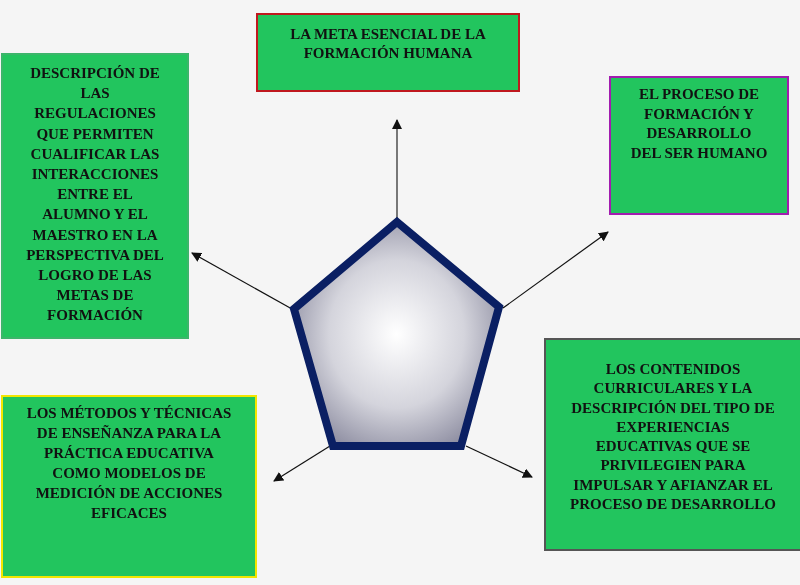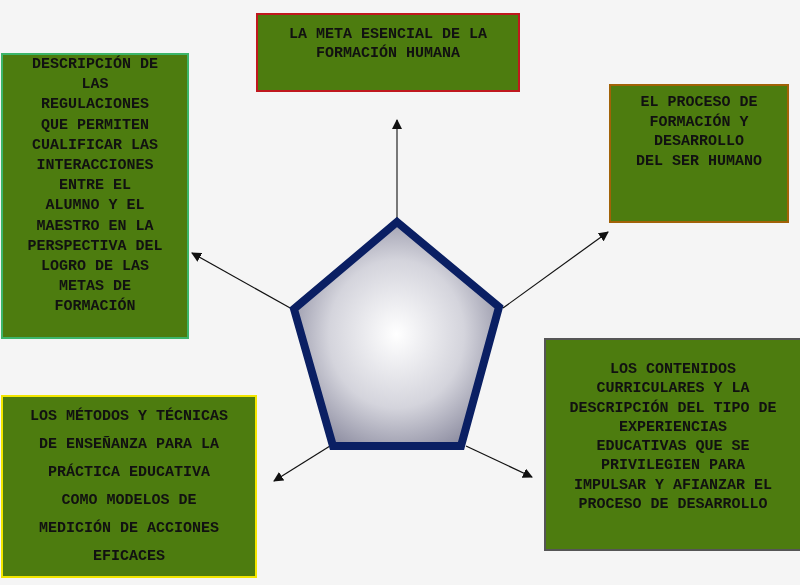--- a/index.html
+++ b/index.html
@@ -2,30 +2,30 @@
 <html><head>
   <meta charset="utf-8">
   <style>
     html, body { margin: 0; padding: 0; }
     body {
       width: 800px; height: 585px; position: relative; overflow: hidden;
       background: #f5f5f5;
       font-family: "Liberation Serif", serif;
     }
     .box {
-      position: absolute; background: #4d7c0f; box-sizing: border-box;
+      position: absolute; background: #22c55e; box-sizing: border-box;
       text-align: center; font-weight: bold; color: #111;
-      font-size: 15px; line-height: 19px; font-family: Liberation Mono, monospace;
+      font-size: 15px; line-height: 19px;
     }
     .box .txt { display: block; white-space: pre-line; }
     #b-top { left: 256px; top: 13px; width: 264px; height: 79px; border: 2px solid #c0181e; padding-top: 10px; }
-    #b-left { left: 1px; top: 53px; width: 188px; height: 286px; border: 2px solid #3cb56a; padding-top: 0; line-height: 20.2px; }
-    #b-right { left: 609px; top: 84px; width: 180px; height: 139px; border: 2px solid #a16207; padding-top: 7px; line-height: 19.5px; }
+    #b-left { left: 1px; top: 53px; width: 188px; height: 286px; border: 2px solid #3cb56a; padding-top: 8px; line-height: 20.2px; }
+    #b-right { left: 609px; top: 76px; width: 180px; height: 139px; border: 2px solid #a21caf; padding-top: 7px; line-height: 19.5px; }
     #b-br { left: 544px; top: 338px; width: 256px; height: 213px; border: 2px solid #555; border-right: none; padding-top: 20px; line-height: 19.3px; }
-    #b-bl { left: 1px; top: 395px; width: 256px; height: 183px; border: 2px solid #f2e600; padding-top: 6px; line-height: 28px; }
+    #b-bl { left: 1px; top: 395px; width: 256px; height: 183px; border: 2px solid #f2e600; padding-top: 6px; line-height: 20px; }
     svg.diagram { position: absolute; left: 0; top: 0; }
   </style>
 </head>
 <body>
 
 <svg class="diagram" width="800" height="585" viewBox="0 0 800 585">
   <defs>
     <radialGradient id="pentGrad" cx="50%" cy="50%" r="60%">
       <stop offset="0%" stop-color="#ffffff"></stop>
       <stop offset="55%" stop-color="#d4d4dc"></stop>

